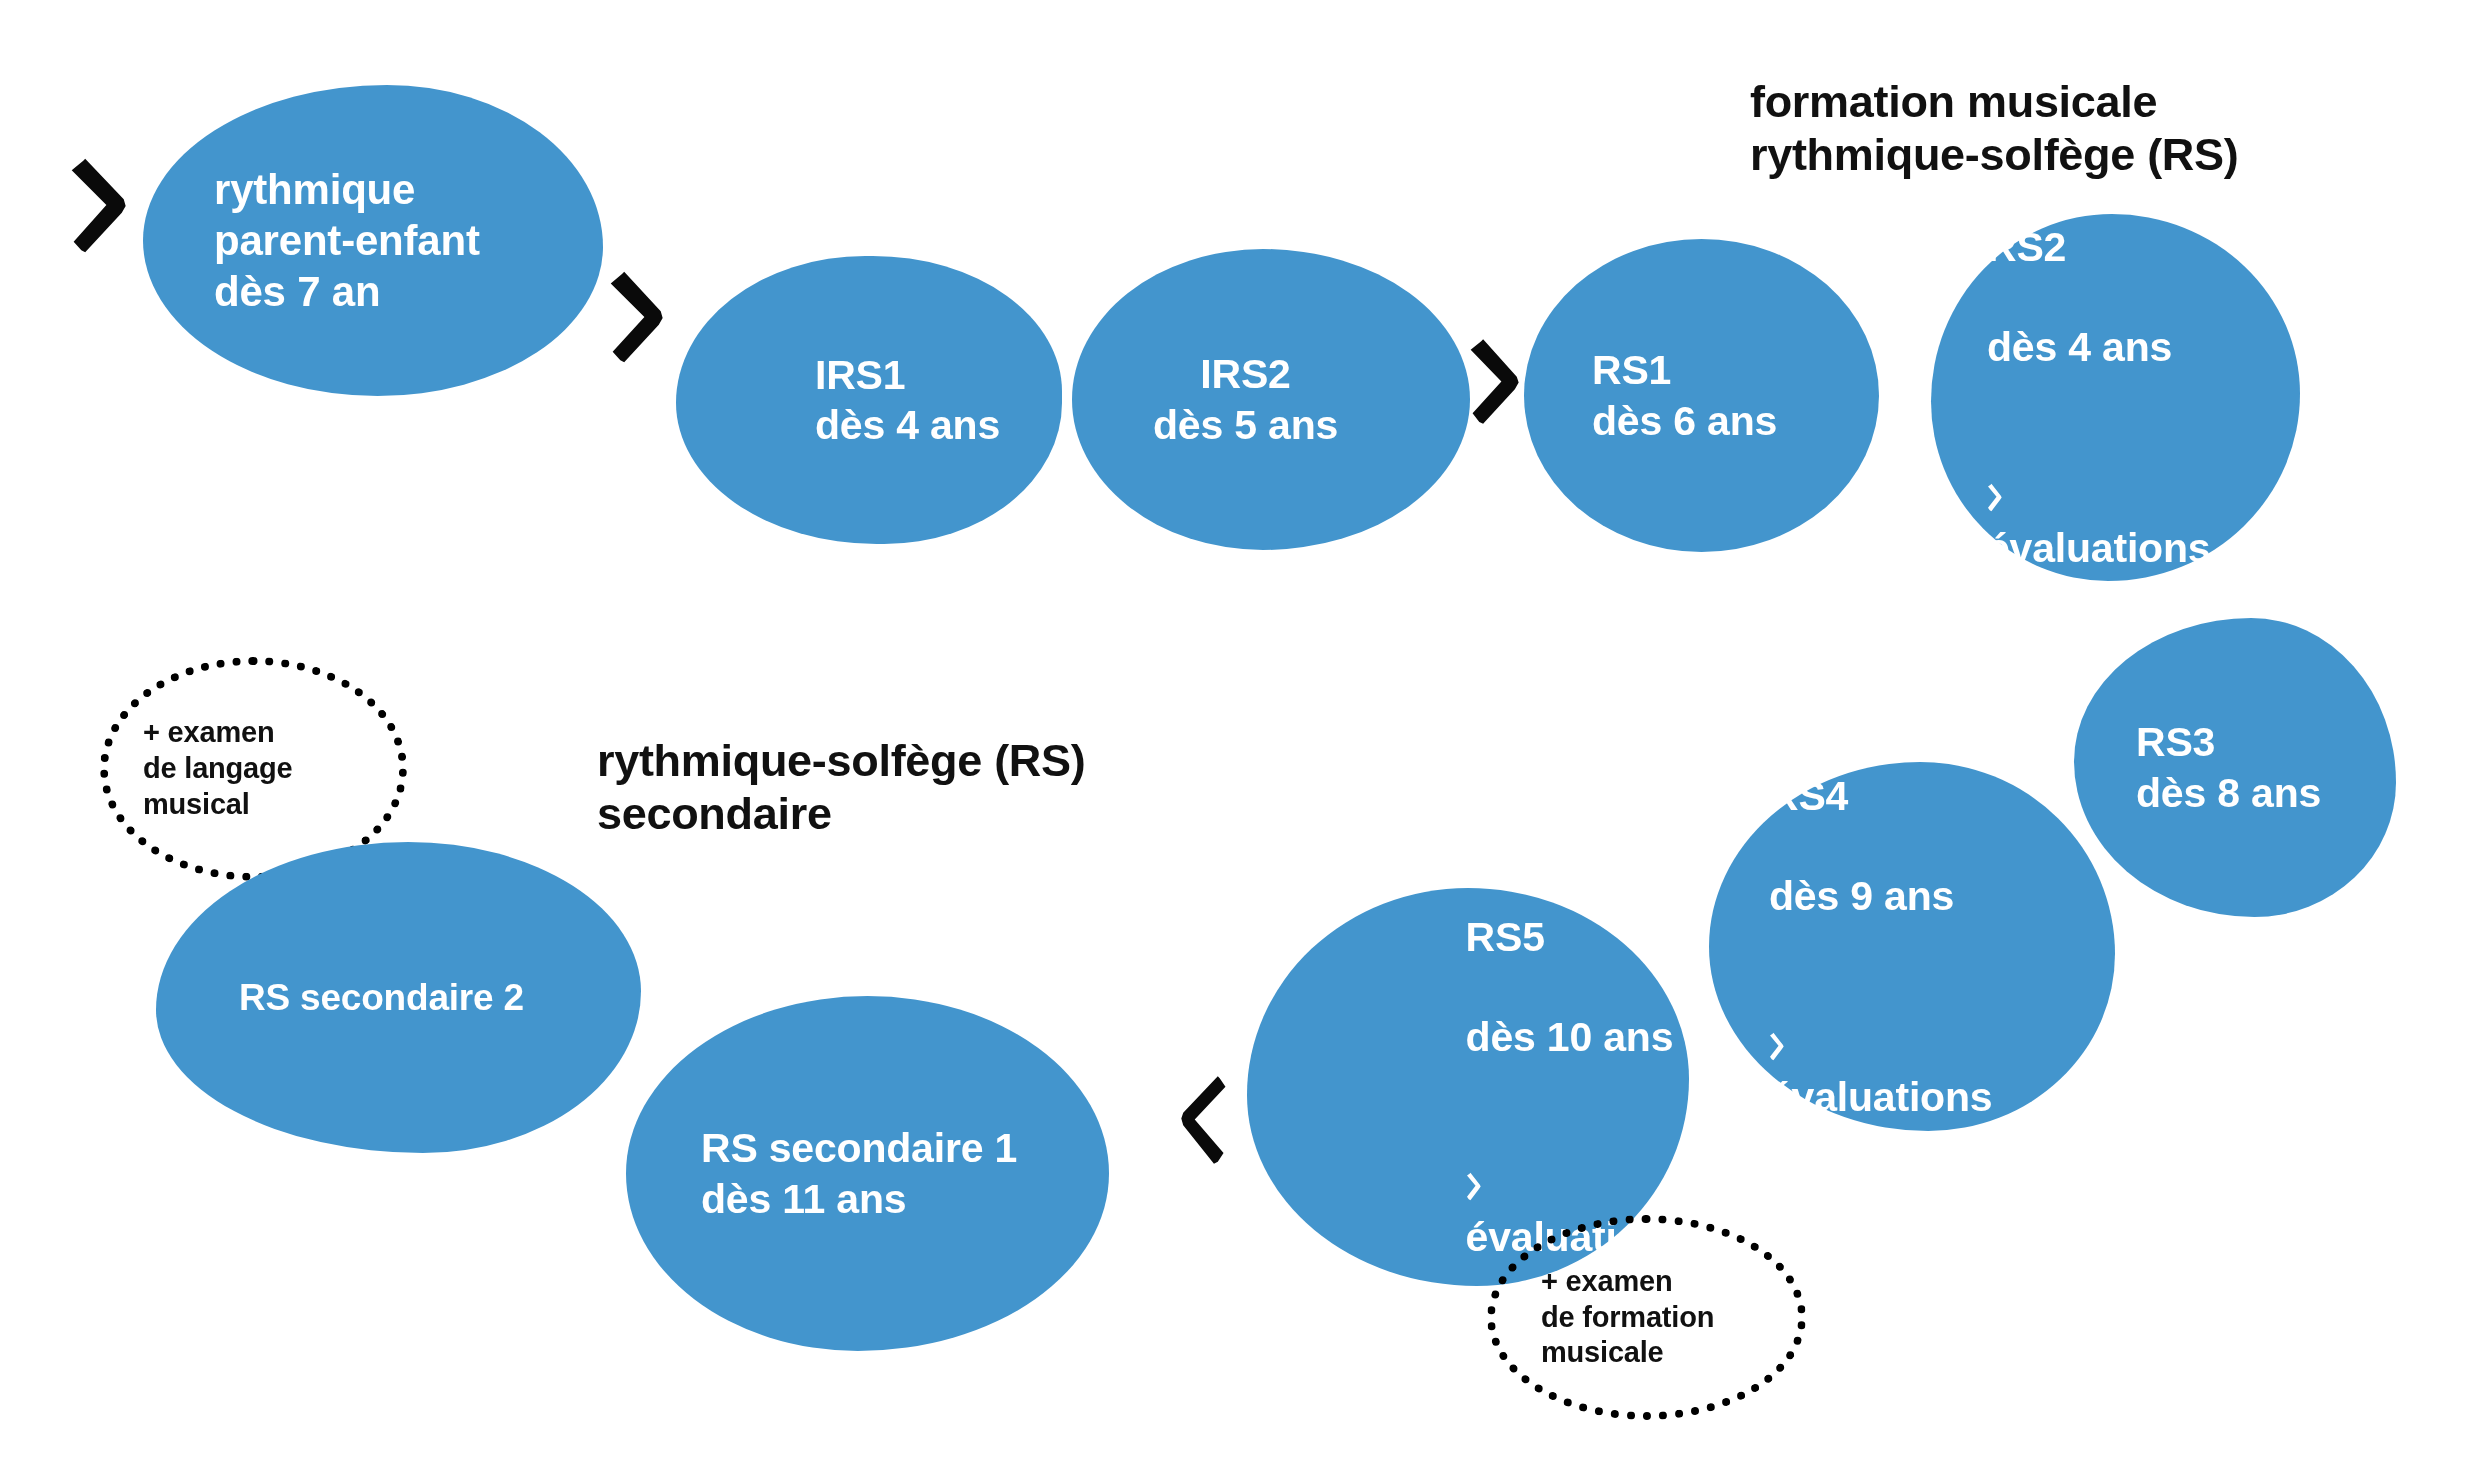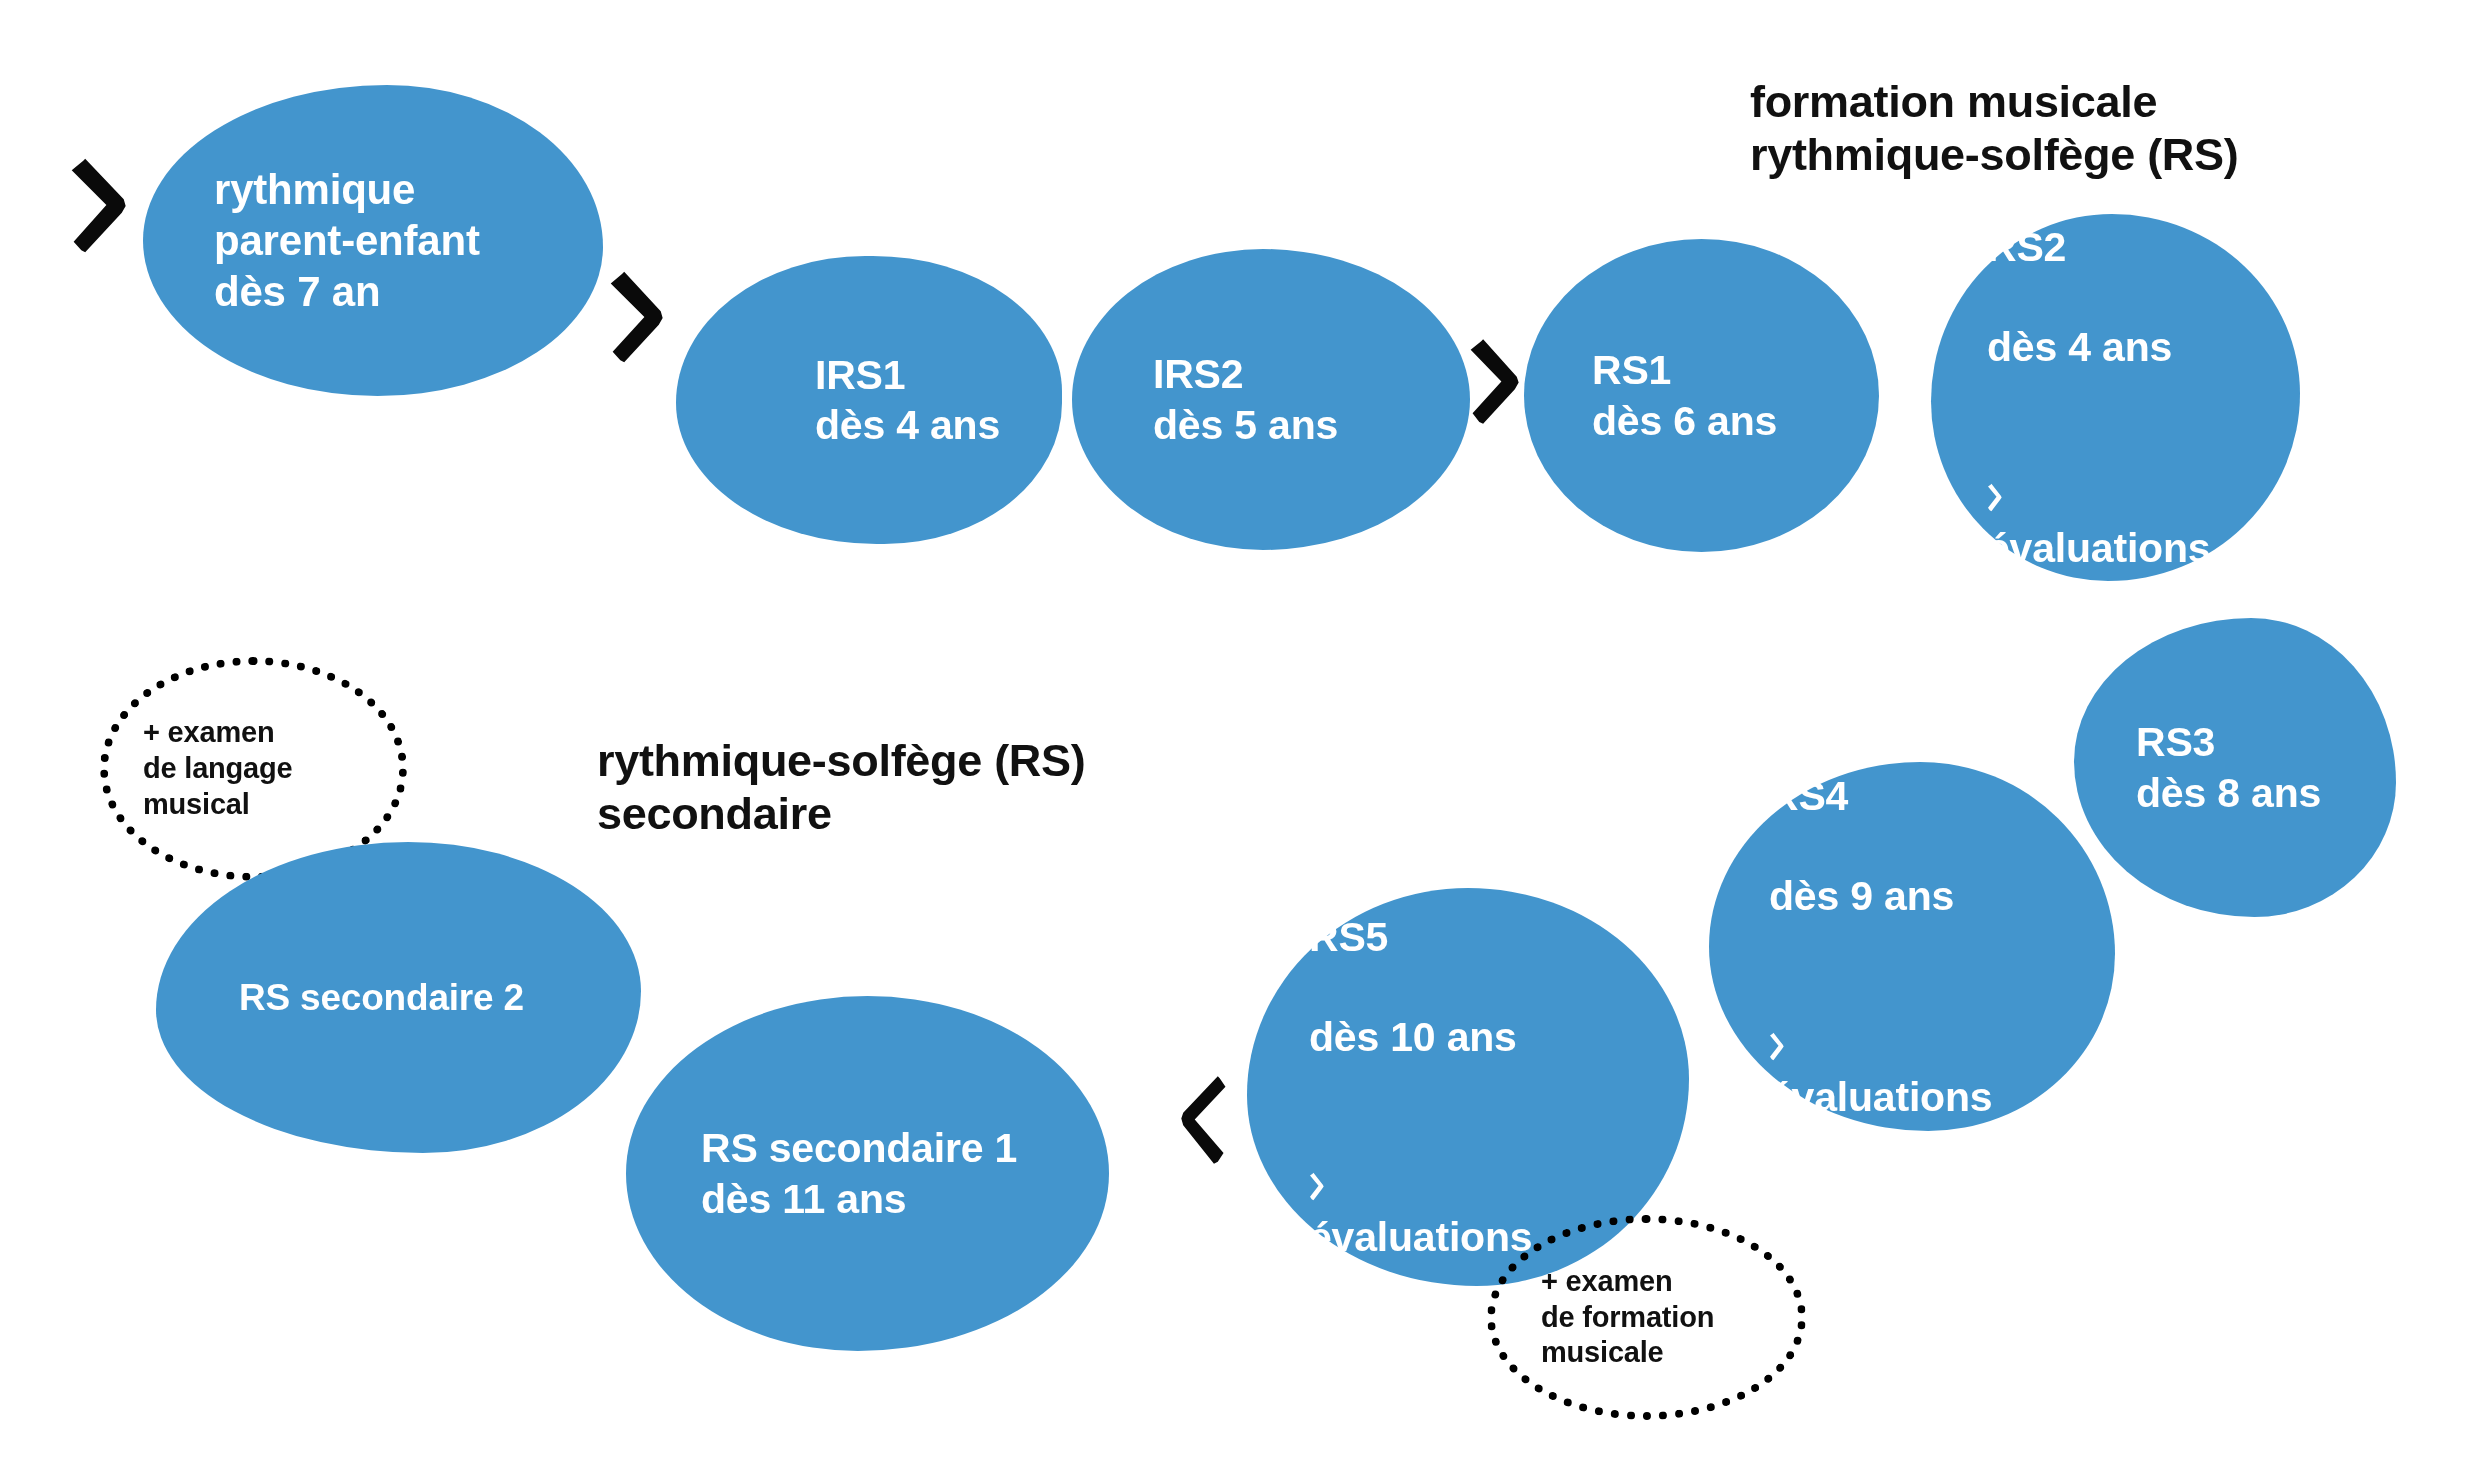--- a/index.html
+++ b/index.html
@@ -101,21 +101,21 @@
   </svg>
 
   <div class="blob" style="left:676px; top:256px; width:386px; height:288px;
               border-radius: 50% 50% 47% 53% / 52% 48% 50% 50%; padding-left:77px;justify-content:center;">
     <span class="blob-text" style="font-size:41px;">IRS1
 dès 4 ans</span>
   </div>
 
   <div class="blob" style="left:1072px; top:249px; width:398px; height:301px;
               border-radius: 48% 52% 52% 48% / 50% 50% 50% 50%; padding-left:81px;">
-    <span class="blob-text" style="font-size:41px;">IRS2
+    <span class="blob-text" style="font-size:41px;text-align:center;">IRS2
 dès 5 ans</span>
   </div>
 
   <div class="heading" style="left:1750px; top:75px; font-size:45px;">formation musicale
 rythmique-solfège (RS)</div>
 
   <svg class="chev" style="left:1462px; top:336px;" width="73" height="93" viewBox="0 0 76 96">
     <polygon points="20,5 22,3 57,42 59,48 55,55 22,91 18,89 11,80 41,47 9,14" fill="#0a0a0a"></polygon>
   </svg>
 
@@ -153,21 +153,21 @@
       <div>
         <svg class="inline-chev" height="29" viewBox="0 0 18 34" style="width:17.4px;">
           <polygon points="3,2 4,1 15,15 16,17 14,20 4,33 2,32 0,29 10,16 0,4" fill="#ffffff"></polygon>
         </svg>
         <span style="font-weight:700;">évaluations</span>
       </div>
     </div>
   </div>
 
   <div class="blob" style="left:1247px; top:888px; width:442px; height:398px;
-              border-radius: 50% 50% 48% 52% / 52% 48% 52% 48%; padding-left:62px;">
+              border-radius: 50% 50% 48% 52% / 52% 48% 52% 48%; padding-left:62px;justify-content:flex-end;">
     <div class="blob-text" style="font-size:41px;">
       <div>RS5</div>
       <div>dès 10 ans</div>
       <div>
         <svg class="inline-chev" height="29" viewBox="0 0 18 34" style="width:17.4px;">
           <polygon points="3,2 4,1 15,15 16,17 14,20 4,33 2,32 0,29 10,16 0,4" fill="#ffffff"></polygon>
         </svg>
         <span style="font-weight:700;">évaluations</span>
       </div>
     </div>

